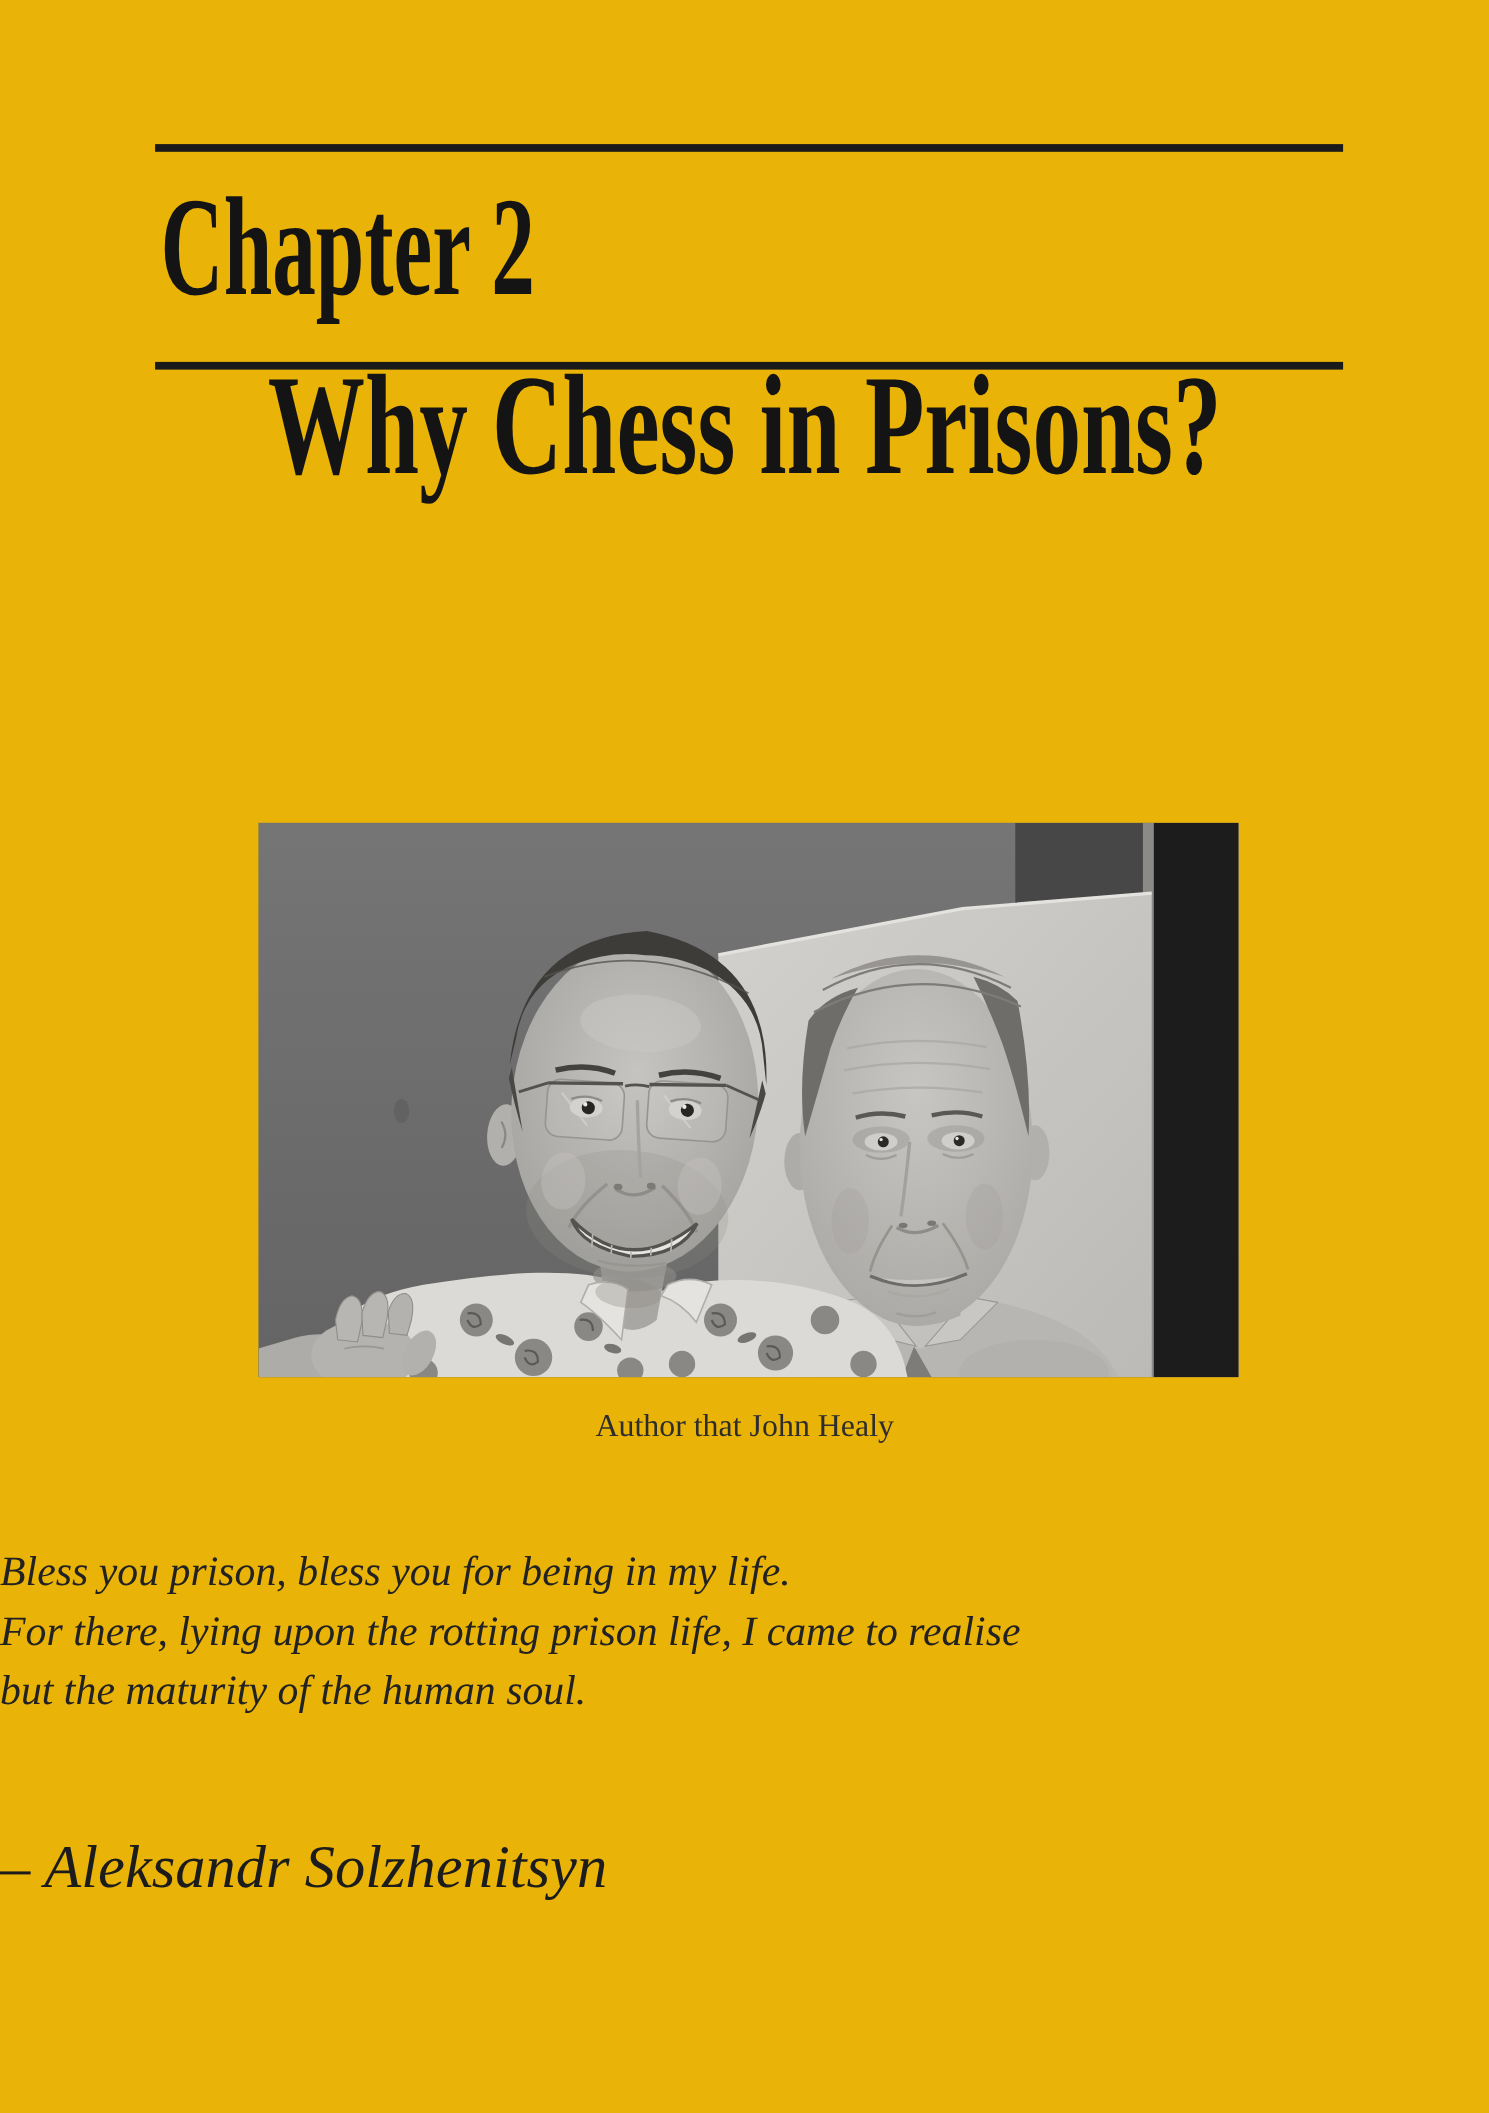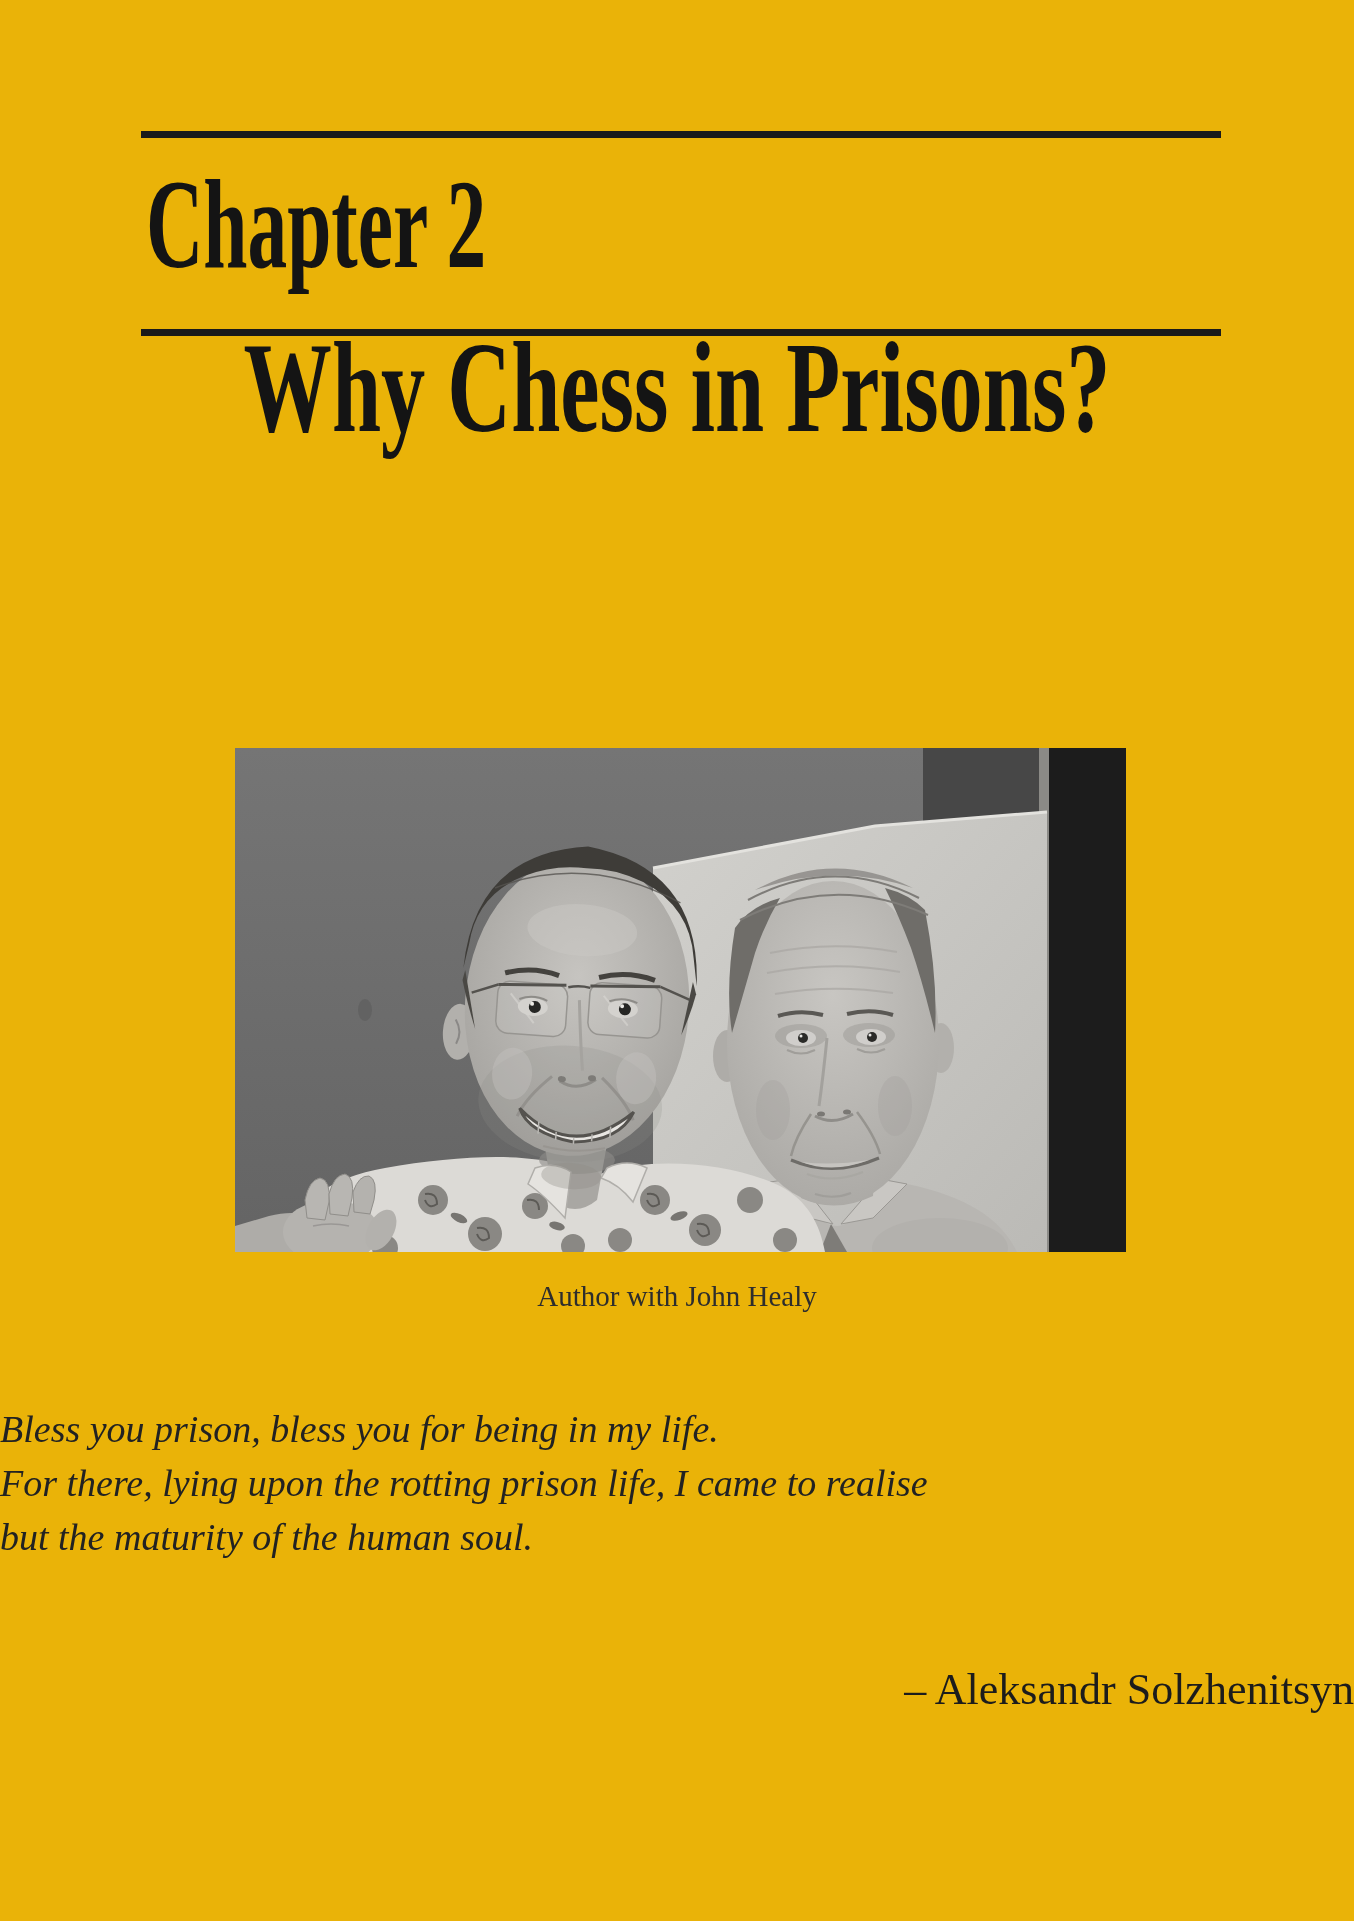--- a/index.html
+++ b/index.html
@@ -85,24 +85,25 @@
     font-size: 38px;
     line-height: 54px;
     color: #222222;
   }
 
   .attribution {
     position: absolute;
     left: 0;
     top: 1664px;
     width: 100%;
-    text-align: right;
-    font-size: 44px;
+    text-align: left;
+    font-size: 55px;
     line-height: 1.2;
     color: #1c1c1c;
+    font-style: italic;
   }
 </style>
 </head>
 <body>
 
 <div class="page">
 
   <div class="rule rule-top"></div>
 
   <h1 class="chapter">Chapter 2</h1>
@@ -276,21 +277,21 @@
           <path d="M0,478 L34,468 Q58,462 76,468 L80,504 L0,504 Z" fill="#aeaca8"></path>
           <ellipse cx="96" cy="484" rx="48" ry="32" fill="#b5b3af"></ellipse>
           <path d="M70,452 Q74,432 85,430 Q96,432 94,454 L90,472 L72,470 Z" fill="#b8b6b2" stroke="#908e8a" stroke-width="1"></path>
           <path d="M94,446 Q99,427 110,426 Q120,429 117,450 L113,468 L95,466 Z" fill="#b8b6b2" stroke="#908e8a" stroke-width="1"></path>
           <path d="M118,444 Q124,427 134,428 Q143,432 139,452 L135,466 L119,464 Z" fill="#b4b2ae" stroke="#908e8a" stroke-width="1"></path>
           <ellipse cx="146" cy="482" rx="13" ry="22" fill="#b3b1ad" transform="rotate(28 146 482)"></ellipse>
           <path d="M78,478 Q96,474 114,478" fill="none" stroke="#8e8c8a" stroke-width="1.5" opacity="0.7"></path>
         </g>
       </svg>
     </div>
-    <figcaption class="caption">Author with John Healy</figcaption>
+    <figcaption class="caption">Author that John Healy</figcaption>
   </figure>
 
   <blockquote class="quote">
     <p>Bless you prison, bless you for being in my life.</p>
     <p>For there, lying upon the rotting prison life, I came to realise</p>
     <p>but the maturity of the human soul.</p>
   </blockquote>
 
   <p class="attribution">– Aleksandr Solzhenitsyn</p>
 

